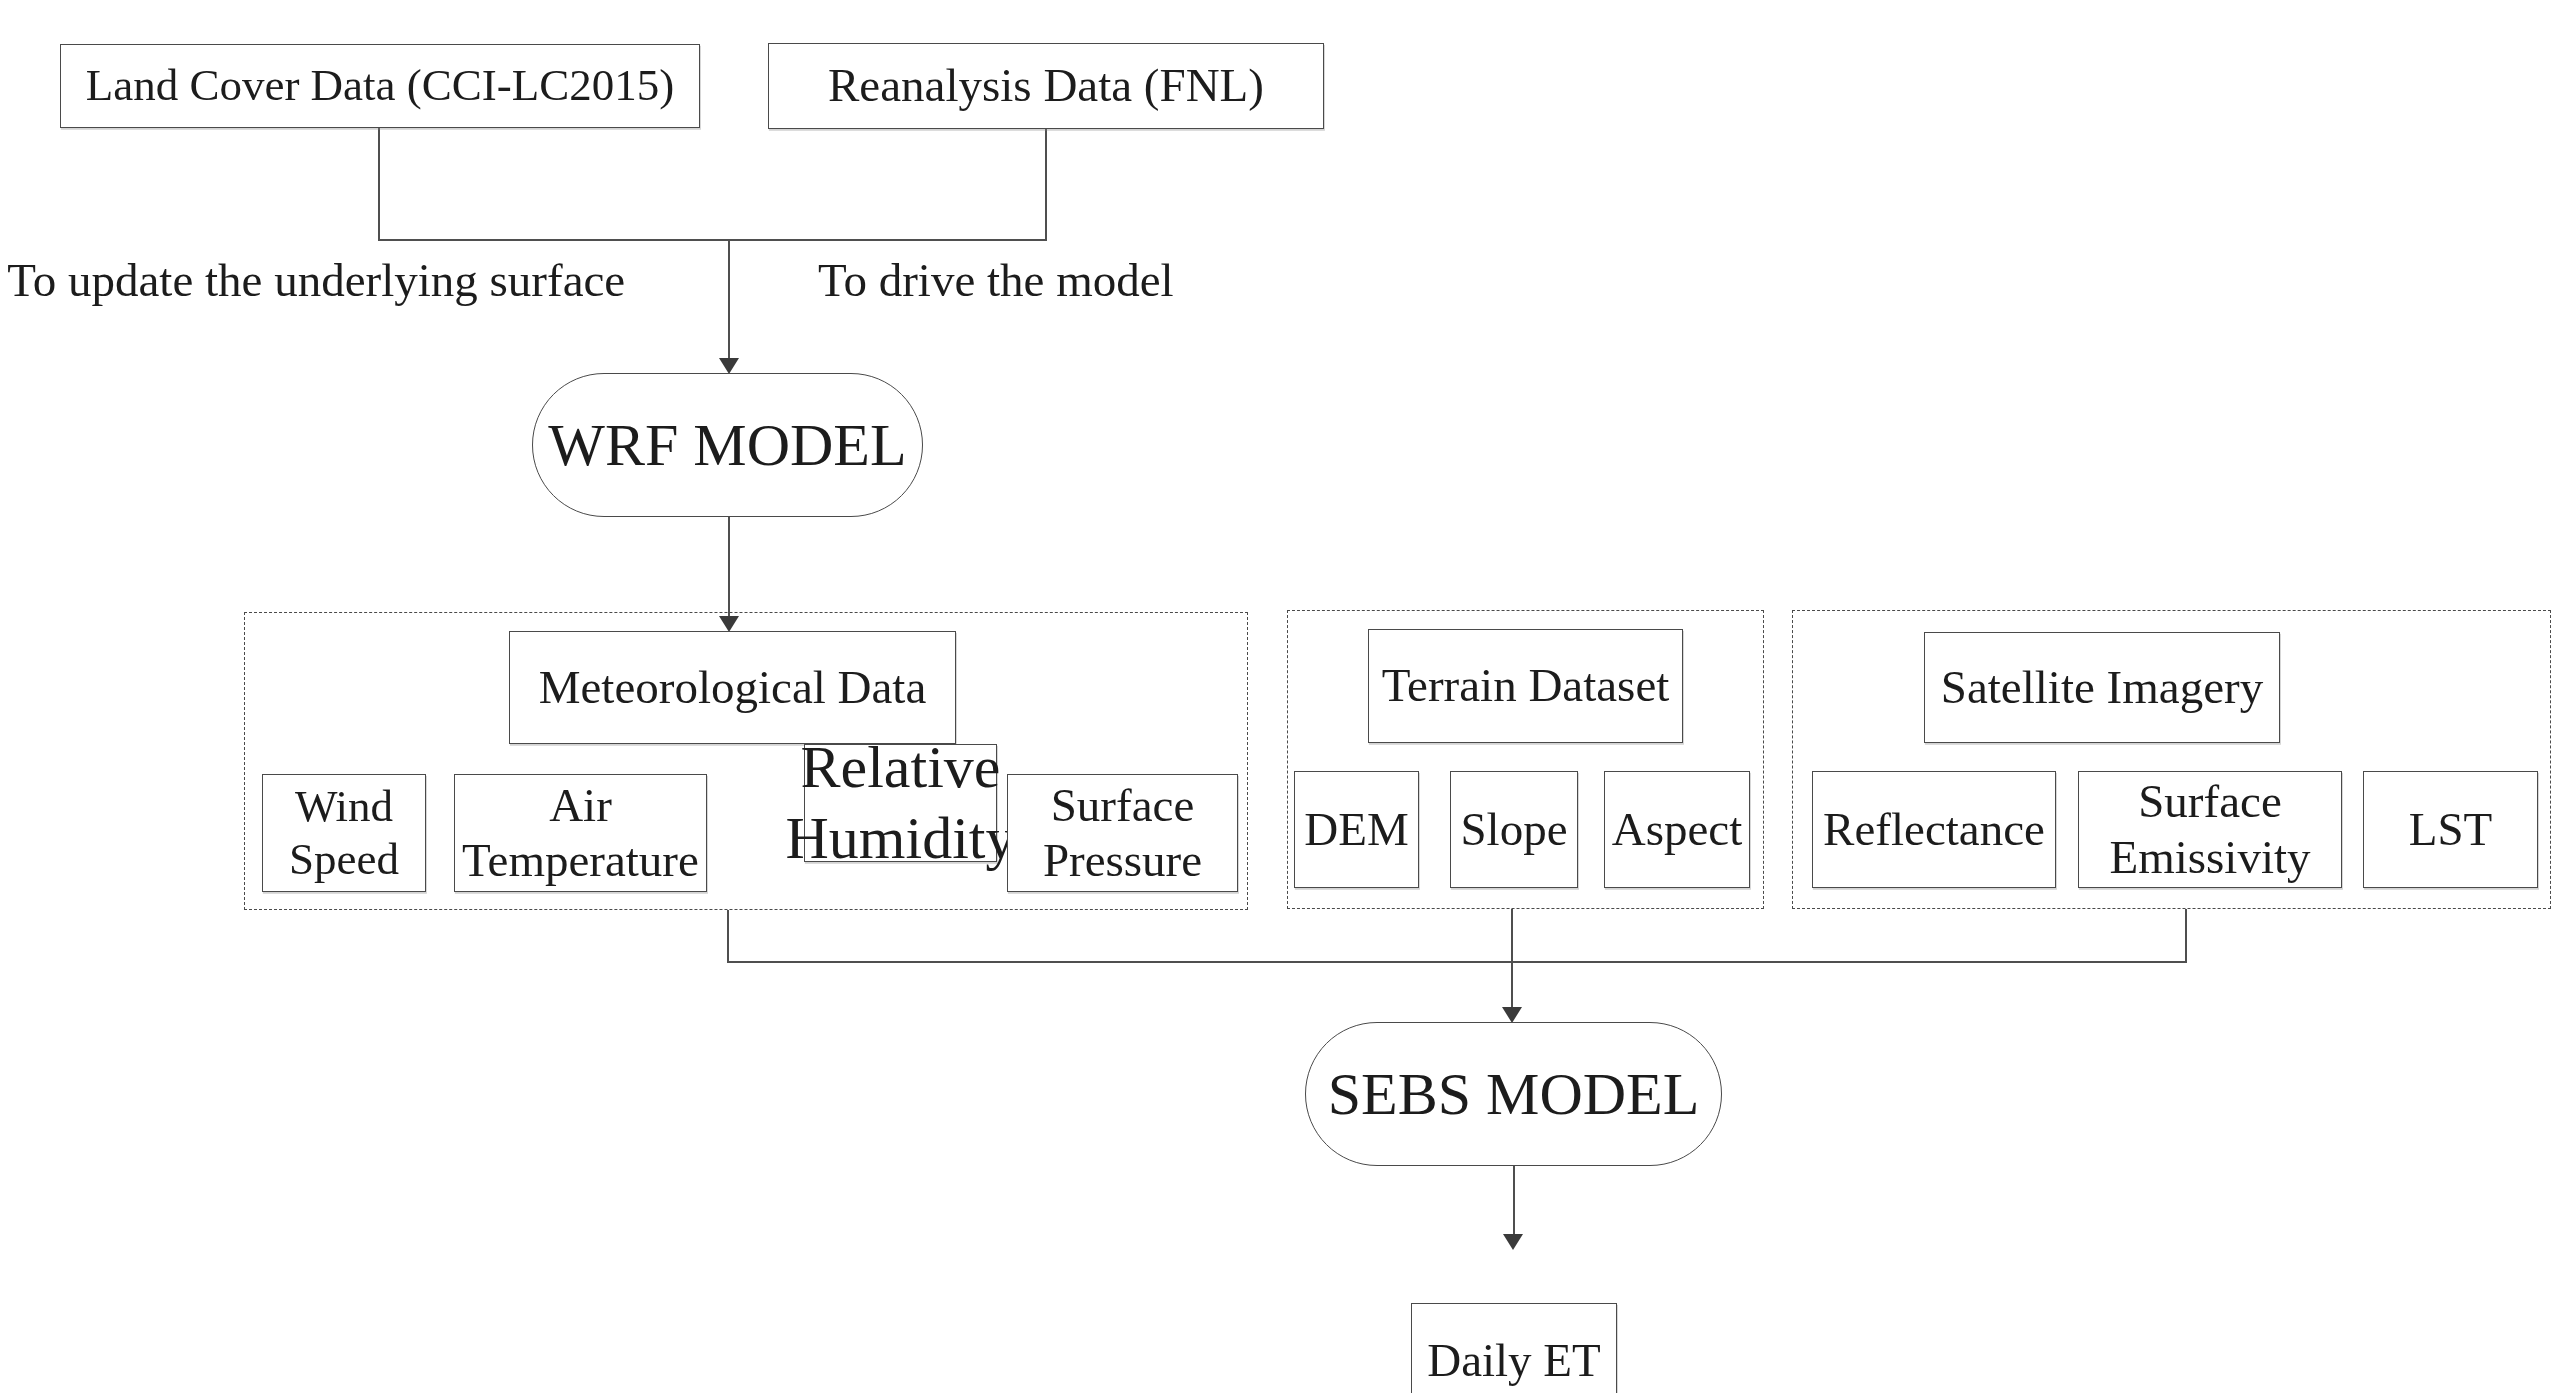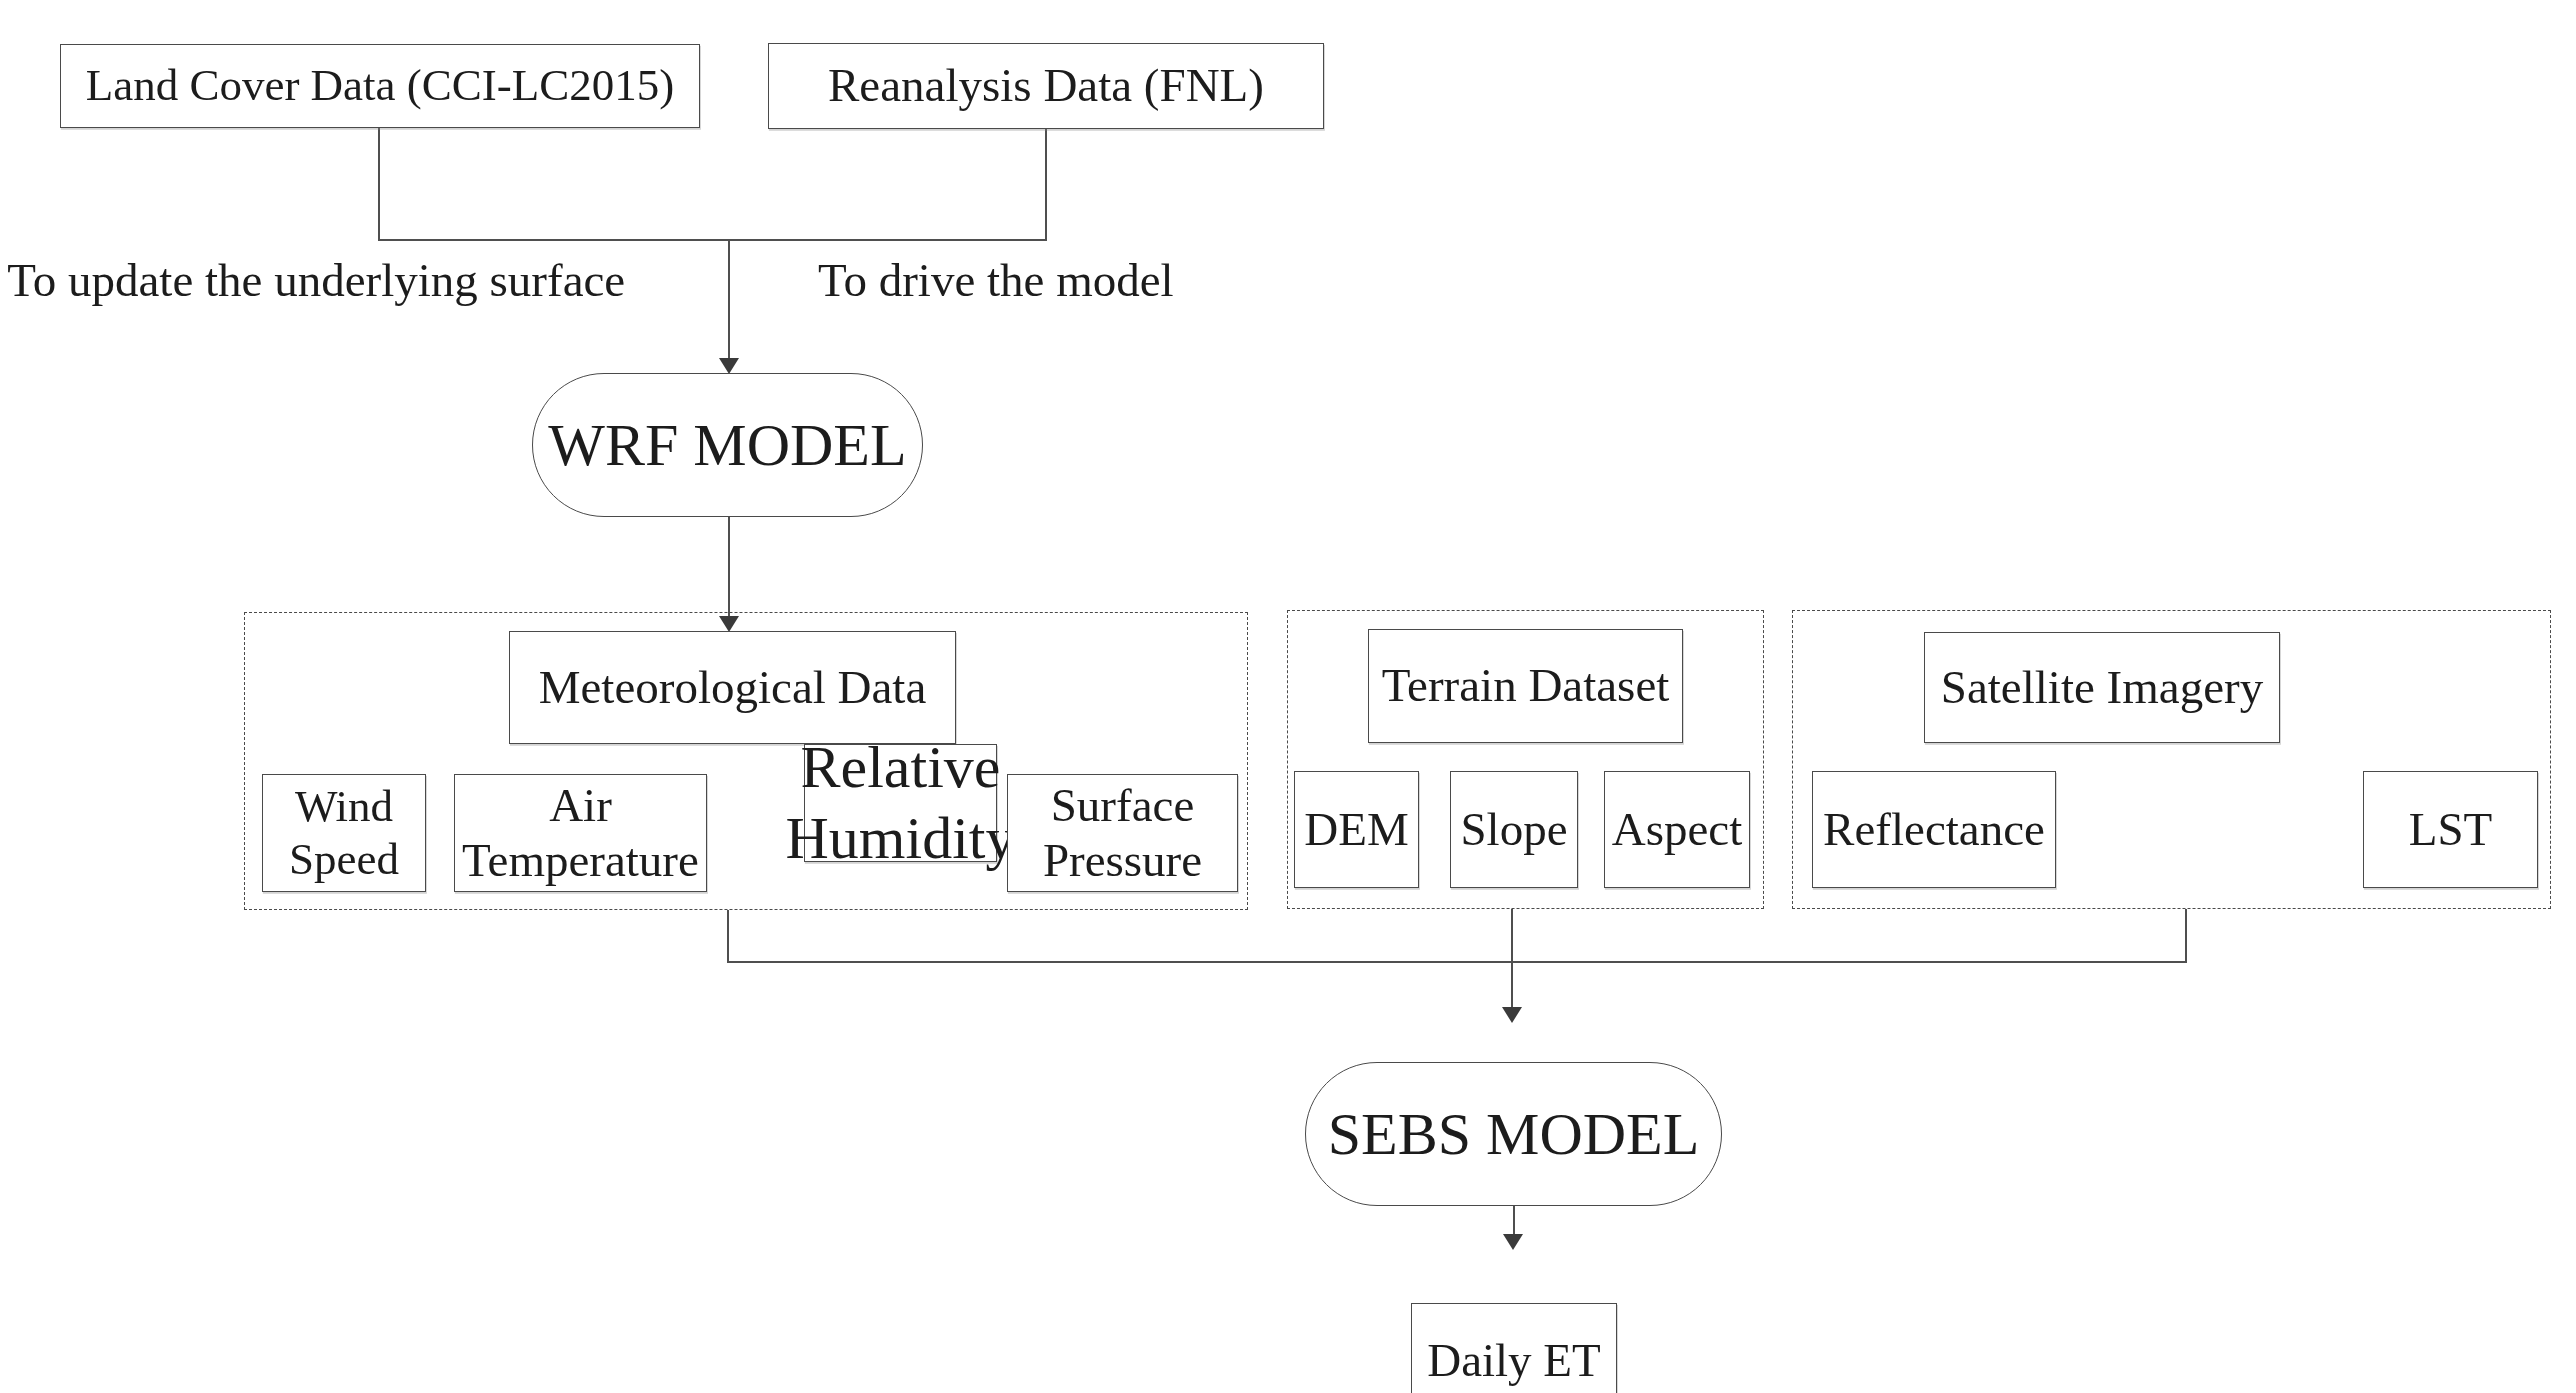--- a/index.html
+++ b/index.html
@@ -97,20 +97,21 @@
 
   <div class="section" style="left:1287px; top:610px; width:477px; height:299px;"></div>
   <div class="node" style="left:1368px; top:629px; width:315px; height:114px; font-size:47px;">Terrain Dataset</div>
   <div class="node" style="left:1294px; top:771px; width:125px; height:117px; font-size:47px; padding:0 1.8px;">DEM</div>
   <div class="node" style="left:1450px; top:771px; width:128px; height:117px; font-size:47px; padding:0 1.8px;">Slope</div>
   <div class="node" style="left:1604px; top:771px; width:146px; height:117px; font-size:47px; padding:0 1.8px;">Aspect</div>
 
   <div class="section" style="left:1792px; top:610px; width:759px; height:299px;"></div>
   <div class="node" style="left:1924px; top:632px; width:356px; height:111px; font-size:47px;">Satellite Imagery</div>
   <div class="node" style="left:1812px; top:771px; width:244px; height:117px; font-size:47px; padding:0 3.6px;">Reflectance</div>
+  <div class="node" style="left:2078px; top:771px; width:264px; height:117px; font-size:47px; padding:0 3.6px;">Surface Emissivity</div>
   <div class="node" style="left:2363px; top:771px; width:175px; height:117px; font-size:47px; padding:0 3.6px;">LST</div>
 
-  <div class="node stadium" style="left:1305px; top:1022px; width:417px; height:144px; font-size:60px;margin-top:40px;">SEBS MODEL</div>
+  <div class="node stadium" style="left:1305px; top:1022px; width:417px; height:144px; font-size:60px;">SEBS MODEL</div>
 
   <div class="node" style="left:1411px; top:1303px; width:206px; height:116px; font-size:47px;">Daily ET</div>
 
 </div>
 
 
 </body></html>

